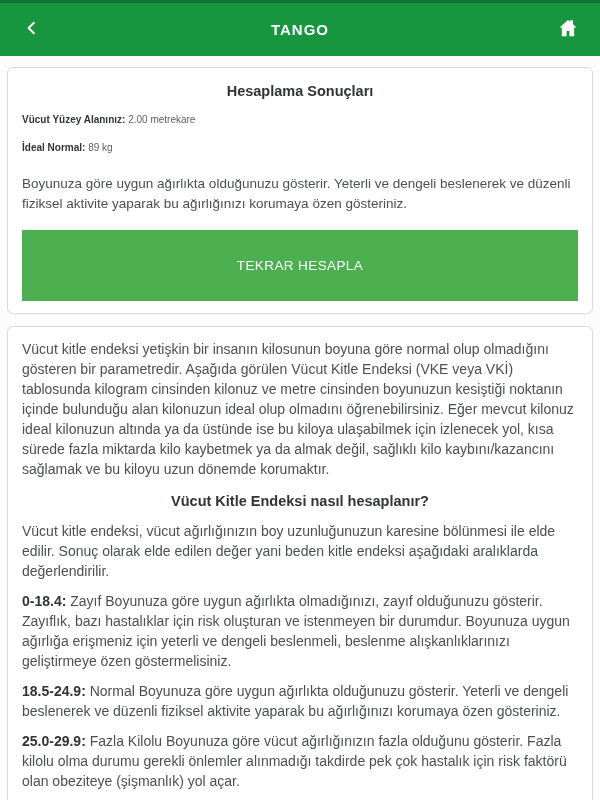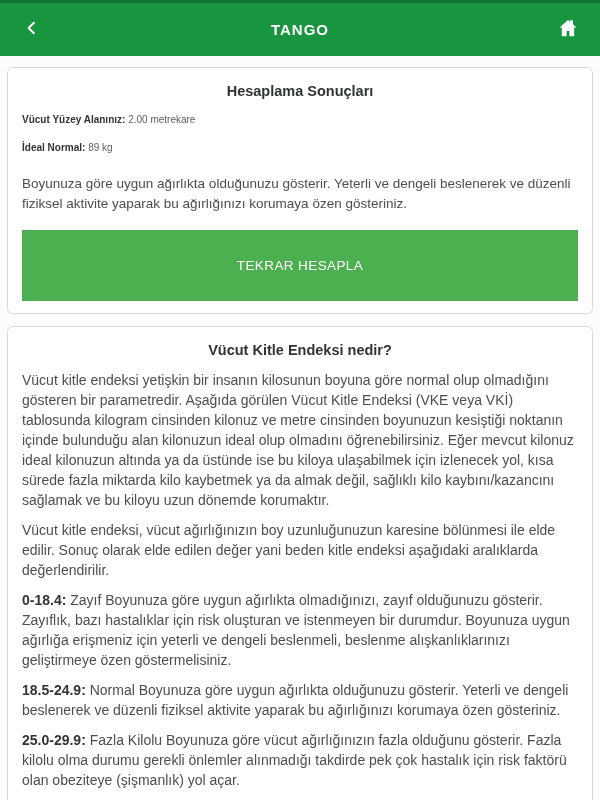--- a/index.html
+++ b/index.html
@@ -97,23 +97,23 @@
       <span class="lbl">İdeal Normal:</span>
       <span>89 kg</span>
     </p>
 
     <p class="note">Boyunuza göre uygun ağırlıkta olduğunuzu gösterir. Yeterli ve dengeli beslenerek ve düzenli fiziksel aktivite yaparak bu ağırlığınızı korumaya özen gösteriniz.</p>
 
     <button class="btn-primary">TEKRAR HESAPLA</button>
   </section>
 
   <section class="card">
-    <h2 class="section-heading first">Vücut Kitle Endeksi nedir?</h2>
     <p class="para">Vücut kitle endeksi yetişkin bir insanın kilosunun boyuna göre normal olup olmadığını gösteren bir parametredir. Aşağıda görülen Vücut Kitle Endeksi (VKE veya VKİ) tablosunda kilogram cinsinden kilonuz ve metre cinsinden boyunuzun kesiştiği noktanın içinde bulunduğu alan kilonuzun ideal olup olmadını öğrenebilirsiniz. Eğer mevcut kilonuz ideal kilonuzun altında ya da üstünde ise bu kiloya ulaşabilmek için izlenecek yol, kısa sürede fazla miktarda kilo kaybetmek ya da almak değil, sağlıklı kilo kaybını/kazancını sağlamak ve bu kiloyu uzun dönemde korumaktır.</p>
 
+    <h2 class="section-heading">Vücut Kitle Endeksi nasıl hesaplanır?</h2>
     <p class="para">Vücut kitle endeksi, vücut ağırlığınızın boy uzunluğunuzun karesine bölünmesi ile elde edilir. Sonuç olarak elde edilen değer yani beden kitle endeksi aşağıdaki aralıklarda değerlendirilir.</p>
 
     <p class="para">
       <span class="range">0-18.4:</span>
       <span>Zayıf Boyunuza göre uygun ağırlıkta olmadığınızı, zayıf olduğunuzu gösterir. Zayıflık, bazı hastalıklar için risk oluşturan ve istenmeyen bir durumdur. Boyunuza uygun ağırlığa erişmeniz için yeterli ve dengeli beslenmeli, beslenme alışkanlıklarınızı geliştirmeye özen göstermelisiniz.</span>
     </p>
     <p class="para">
       <span class="range">18.5-24.9:</span>
       <span>Normal Boyunuza göre uygun ağırlıkta olduğunuzu gösterir. Yeterli ve dengeli beslenerek ve düzenli fiziksel aktivite yaparak bu ağırlığınızı korumaya özen gösteriniz.</span>
     </p>

